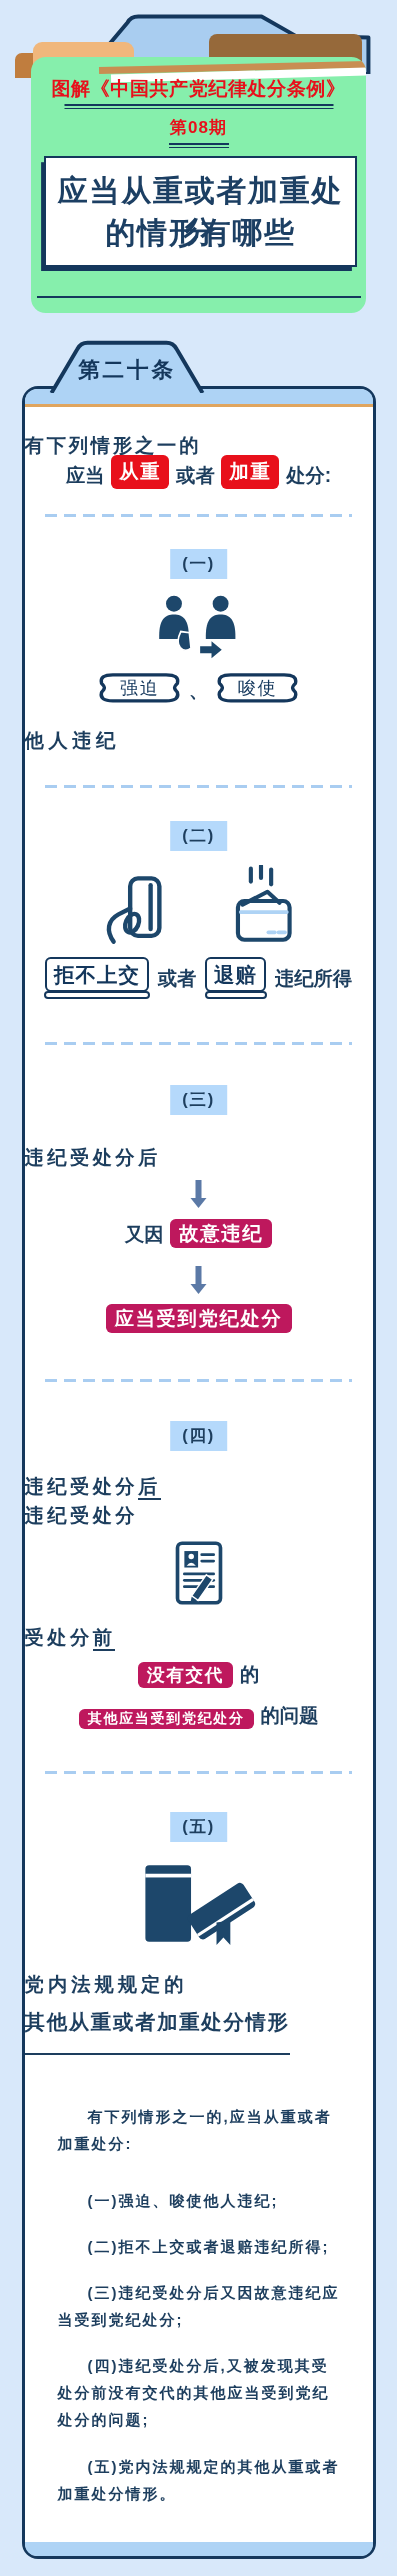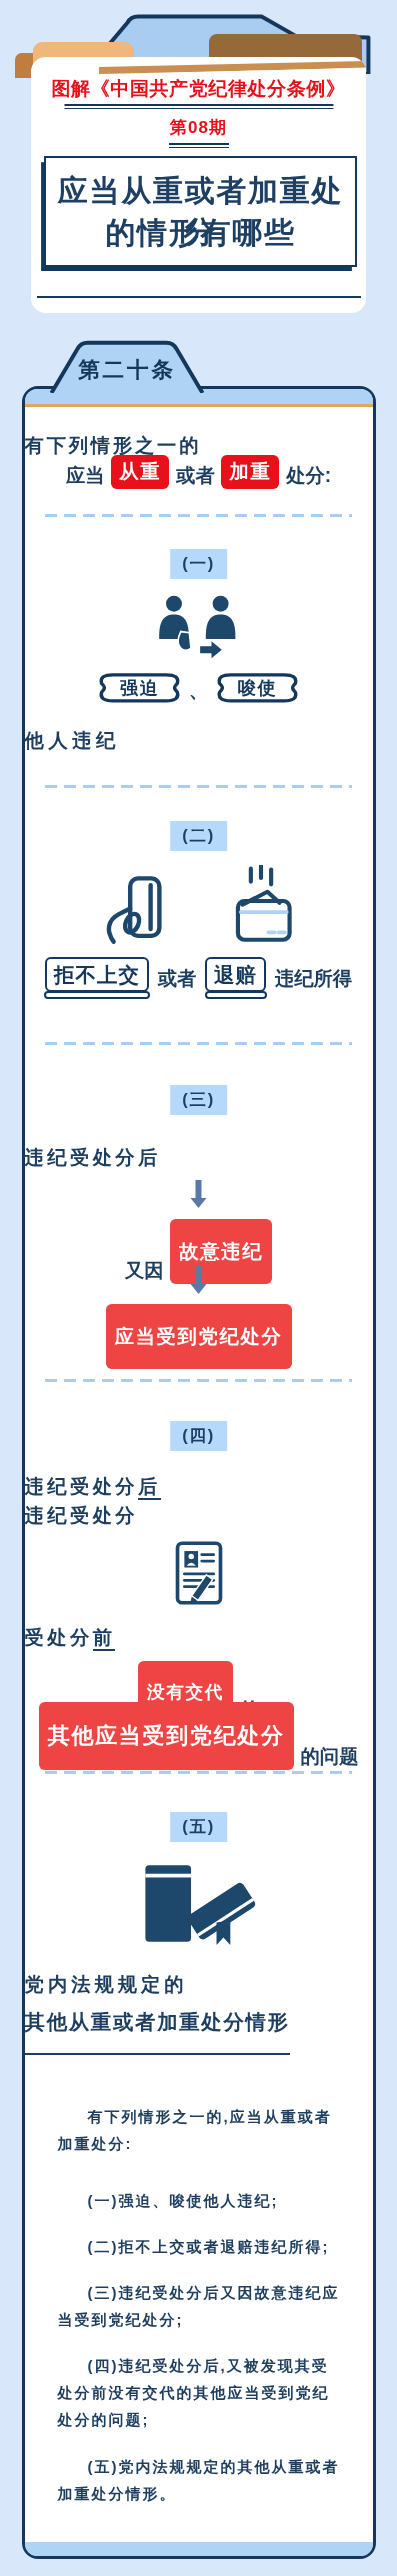--- a/index.html
+++ b/index.html
@@ -5,21 +5,21 @@
   html,body{margin:0;padding:0;}
   .page{position:relative;width:398px;height:2576px;background:#d8e8fa;overflow:hidden;
         font-family:"Liberation Sans",sans-serif;color:#1d3e5e;}
   .abs{position:absolute;}
 
   
   .mini-tab{left:14.8px;top:53px;width:36px;height:25px;background:#c07d3e;border-radius:6.8px 6.8px 0 0;}
   .blue-paper{left:0;top:0;}
   .brown-tab{left:209px;top:34px;width:153px;height:28px;background:#96693a;border-radius:8px 8px 0 0;}
   .folder-tab{left:33px;top:42px;width:101px;height:29.5px;background:#f0b77c;border-radius:9px 9px 0 0;}
-  .folder-body{left:31px;top:57px;width:335px;height:256px;background:#ffffff;border-radius:14.8px;overflow:hidden;}
+  .folder-body{left:31px;top:57px;width:335px;height:256px;background:#86efac;border-radius:14.8px;overflow:hidden;}
   .sliver-brown{position:absolute;left:68px;top:6.8px;right:-4.5px;height:7.4px;background:#c88e52;transform:rotate(-1.3deg);}
   .sliver-white{position:absolute;left:80px;top:13.6px;right:-4.5px;height:8px;background:#ffffff;transform:rotate(-1.6deg);}
   .series-title{position:absolute;left:0;right:0;top:19px;text-align:center;font-size:19px;font-weight:800;
                 color:#e8101b;letter-spacing:0.6px;}
   .u-thick{position:absolute;left:50%;transform:translateX(-50%);width:269px;height:2.3px;background:#14375c;top:47px;}
   .u-thin{position:absolute;left:50%;transform:translateX(-50%);width:269px;height:1.1px;background:#14375c;top:51px;}
   .issue{position:absolute;left:0;right:0;top:59px;text-align:center;font-size:17px;font-weight:800;color:#e8101b;letter-spacing:1.1px;}
   .iu-thick{position:absolute;left:50%;transform:translateX(-50%);width:60px;height:1.7px;background:#14375c;top:86px;}
   .iu-thin{position:absolute;left:50%;transform:translateX(-50%);width:60px;height:1.1px;background:#14375c;top:90px;}
   .title-card{position:absolute;left:13px;top:99px;width:309px;height:107px;background:#fff;
@@ -37,30 +37,30 @@
   
   .main-card{left:21.6px;top:386px;width:348px;height:2167px;background:#fff;border:3.4px solid #14375c;border-radius:16px;}
   .strip-top{position:absolute;top:0;left:0;right:0;height:14.8px;background:#aed3f5;border-radius:12px 12px 0 0;}
   .orange-line{position:absolute;top:14.8px;left:0;right:0;height:2.8px;background:#e0a55e;}
   .strip-bottom{position:absolute;bottom:0;left:0;right:0;height:13.6px;background:#aed3f5;border-radius:0 0 12px 12px;}
 
   .line{position:absolute;left:0;right:0;font-size:19.3px;font-weight:700;letter-spacing:2.8px;color:#1d3e5e;}
   .row{position:absolute;left:0;right:0;display:flex;justify-content:center;align-items:flex-end;gap:6.8px;
        font-size:19.3px;font-weight:700;color:#1d3e5e;}
   .chip{background:#e8101b;color:#fff;font-weight:800;padding:3.4px 8px;border-radius:5.7px;letter-spacing:1.7px;}
-  .pill{background:#ef4444;color:#fff;font-weight:800;padding:19px 9px;border-radius:5.7px;letter-spacing:1.7px;}
+  .pill{background:#be185d;color:#fff;font-weight:800;padding:1px 9px;border-radius:5.7px;letter-spacing:1.7px;}
   .divider{position:absolute;left:20.4px;right:20.4px;height:2.8px;
            background:repeating-linear-gradient(90deg,#a9cdf1 0 12px,transparent 12px 19px);}
   .num-badge{position:absolute;left:50%;transform:translateX(-50%);background:#b5d9fb;color:#1d3e5e;
              font-size:16.5px;font-weight:700;padding:4px 12.5px;letter-spacing:1.7px;}
   .icon{position:absolute;left:50%;transform:translateX(-50%);}
   .bracket-box{position:relative;width:85px;height:32px;}
   .bracket-box svg{position:absolute;inset:0;}
   .bracket-box b{position:absolute;inset:0;display:flex;align-items:center;justify-content:center;
-                 font-size:18px;font-weight:700;color:#14375c;letter-spacing:1.7px;}
+                 font-size:18px;font-weight:400;color:#14375c;letter-spacing:1.7px;}
   .box3d{position:relative;border:2.8px solid #14375c;border-radius:5.7px;background:#fff;color:#14375c;
          font-size:20.4px;font-weight:800;padding:1.7px 6.8px;letter-spacing:1.1px;}
   .box3d::after{content:"";position:absolute;left:-2.8px;right:-2.8px;bottom:-9px;height:4px;
                 border:2.8px solid #14375c;border-radius:4px;background:#fff;}
   .arrow{position:absolute;left:50%;transform:translateX(-50%);width:17px;height:29.5px;}
   .arrow i{position:absolute;left:5.7px;top:0;width:5.7px;height:19.3px;background:#5b79a6;}
   .arrow u{position:absolute;left:0;top:18px;width:0;height:0;border-left:8.5px solid transparent;
            border-right:8.5px solid transparent;border-top:10.8px solid #5b79a6;}
   .em{font-weight:900;border-bottom:2.8px solid #1d3e5e;padding-bottom:1.1px;}
   .sec5-bold{font-size:20.4px;font-weight:900;letter-spacing:1.7px;border-bottom:2.8px solid #1d3e5e;padding-bottom:20px;}
@@ -215,21 +215,21 @@
       <path d="M36 122 L33 136 L48 130 Z" fill="#1d476b"></path>
     </svg>
     <div class="line" style="top:1235px;letter-spacing:3.4px">
       <span>受处分</span><span class="em">前</span>
     </div>
     <div class="row" style="top:1272px">
       <span class="pill" style="font-size:17.6px">没有交代</span>
       <span>的</span>
     </div>
     <div class="row" style="top:1313px">
-      <span class="pill" style="font-size:22px">其他应当受到党纪处分</span>
+      <span class="pill" style="font-size:14px">其他应当受到党纪处分</span>
       <span>的问题</span>
     </div>
     <div class="divider" style="top:1382px"></div>
 
     <div class="num-badge" style="top:1423px">(五)</div>
     <svg class="icon" style="top:1472px" width="123" height="86" viewBox="0 0 230 162">
       <rect x="14" y="8" width="86" height="144" rx="7" fill="#1d476b"></rect>
       <rect x="14" y="24" width="86" height="7" fill="#fff"></rect>
       <g transform="rotate(-33 160 95)">
         <rect x="96" y="66" width="124" height="54" rx="8" fill="#1d476b"></rect>

